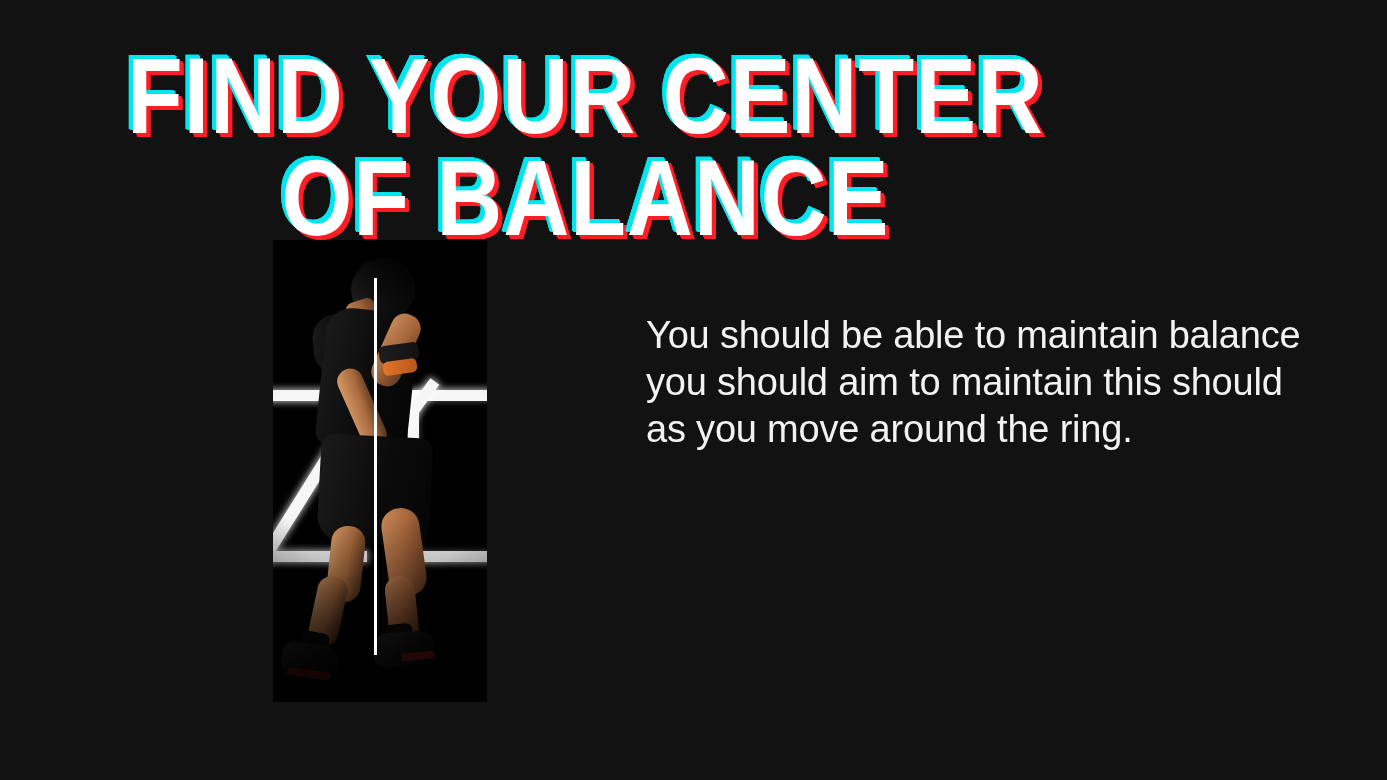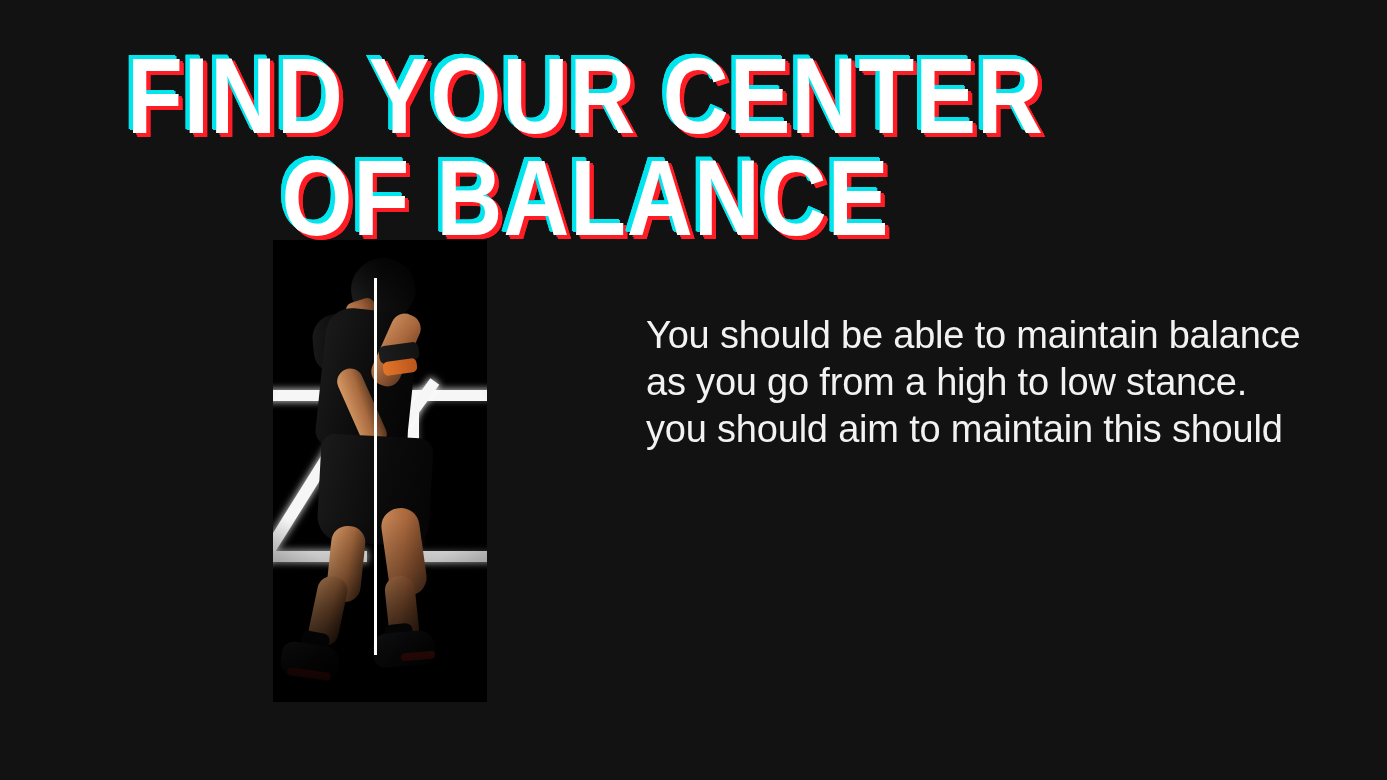--- a/index.html
+++ b/index.html
@@ -324,17 +324,17 @@
       </div>
 
       <div class="photo-vignette"></div>
 
       <div class="balance-line"></div>
     </div>
   </div>
 
   <div class="body-copy">
     <p>You should be able to maintain balance</p>
-    <p>as you go from a high to low stance.</p>
     <p>you should aim to maintain this should</p>
+    <p>as you move around the ring.</p>
   </div>
 
 </div>
 
 </body></html>

